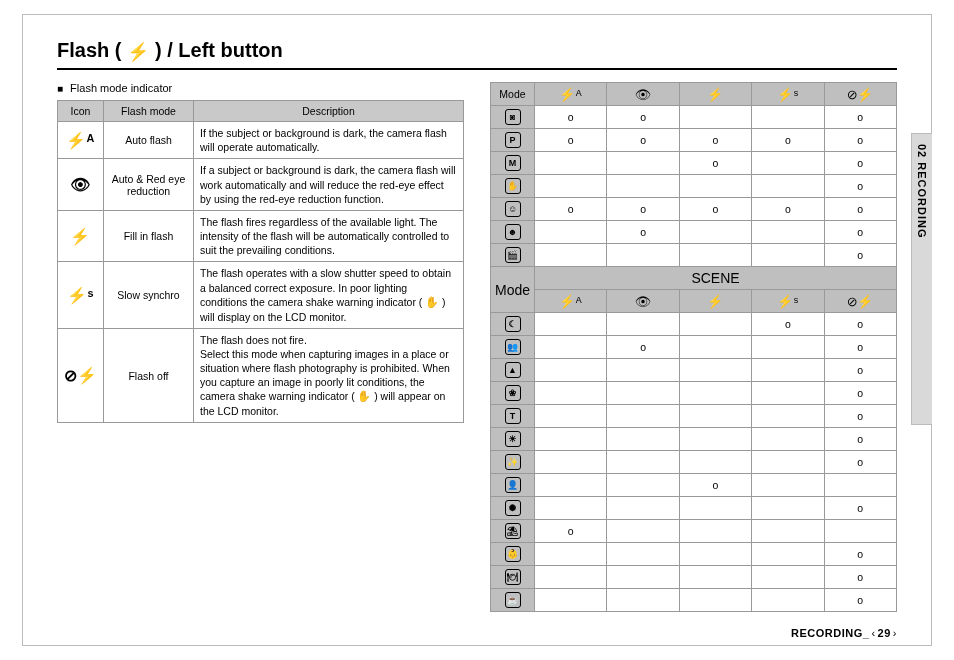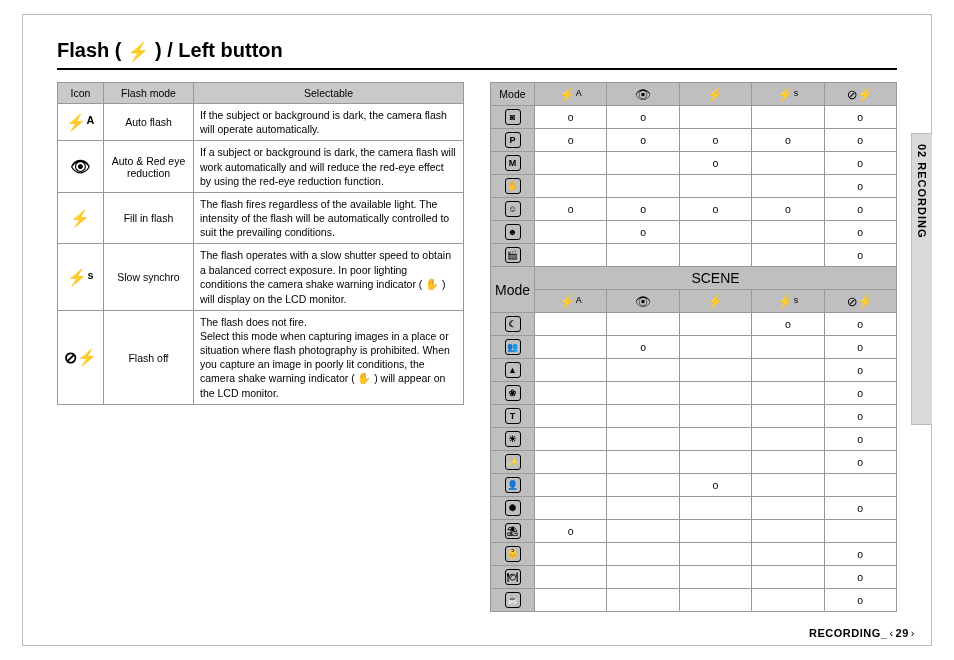--- a/index.html
+++ b/index.html
@@ -83,21 +83,21 @@
     display:flex; align-items:flex-start; justify-content:center;
   }
   .side-tab span{
     writing-mode:vertical-rl;
     font-size:11px; font-weight:bold; letter-spacing:1px;
     margin-top:10px;
   }
 
   
   .footer{
-    position:absolute; right:16px; bottom:6px;
+    position:absolute; right:34px; bottom:6px;
     font-size:11px; font-weight:bold; letter-spacing:0.5px;
     display:flex; align-items:center; gap:2px;margin-left:16px;
   }
   .footer .pg{font-weight:bold;}
   .angle{font-weight:normal;}
 </style>
 </head>
 <body>
 
 <div class="page">
@@ -106,32 +106,36 @@
     <h1>
       <span>Flash (</span>
       <span class="flash-glyph">⚡</span>
       <span>) / Left button</span>
     </h1>
   </div>
 
   <div class="columns">
 
     <div class="col">
+      <p class="section-label">
+        <span class="bullet">■</span>
+        <span>Flash mode indicator</span>
+      </p>
 
       <table class="t-left">
         <colgroup>
             <col class="c1">
             <col class="c2">
             <col>
           </colgroup>
         <thead>
           <tr>
             <th>Icon</th>
             <th>Flash mode</th>
-            <th>Selectable</th>
+            <th>Description</th>
           </tr>
         </thead>
         <tbody id="left-body">
             <tr>
               <td class="icon">⚡ᴬ</td>
               <td class="mode">Auto flash</td>
               <td class="desc">If the subject or background is dark, the camera flash will operate automatically.</td>
             </tr>
             <tr>
               <td class="icon">👁</td>

